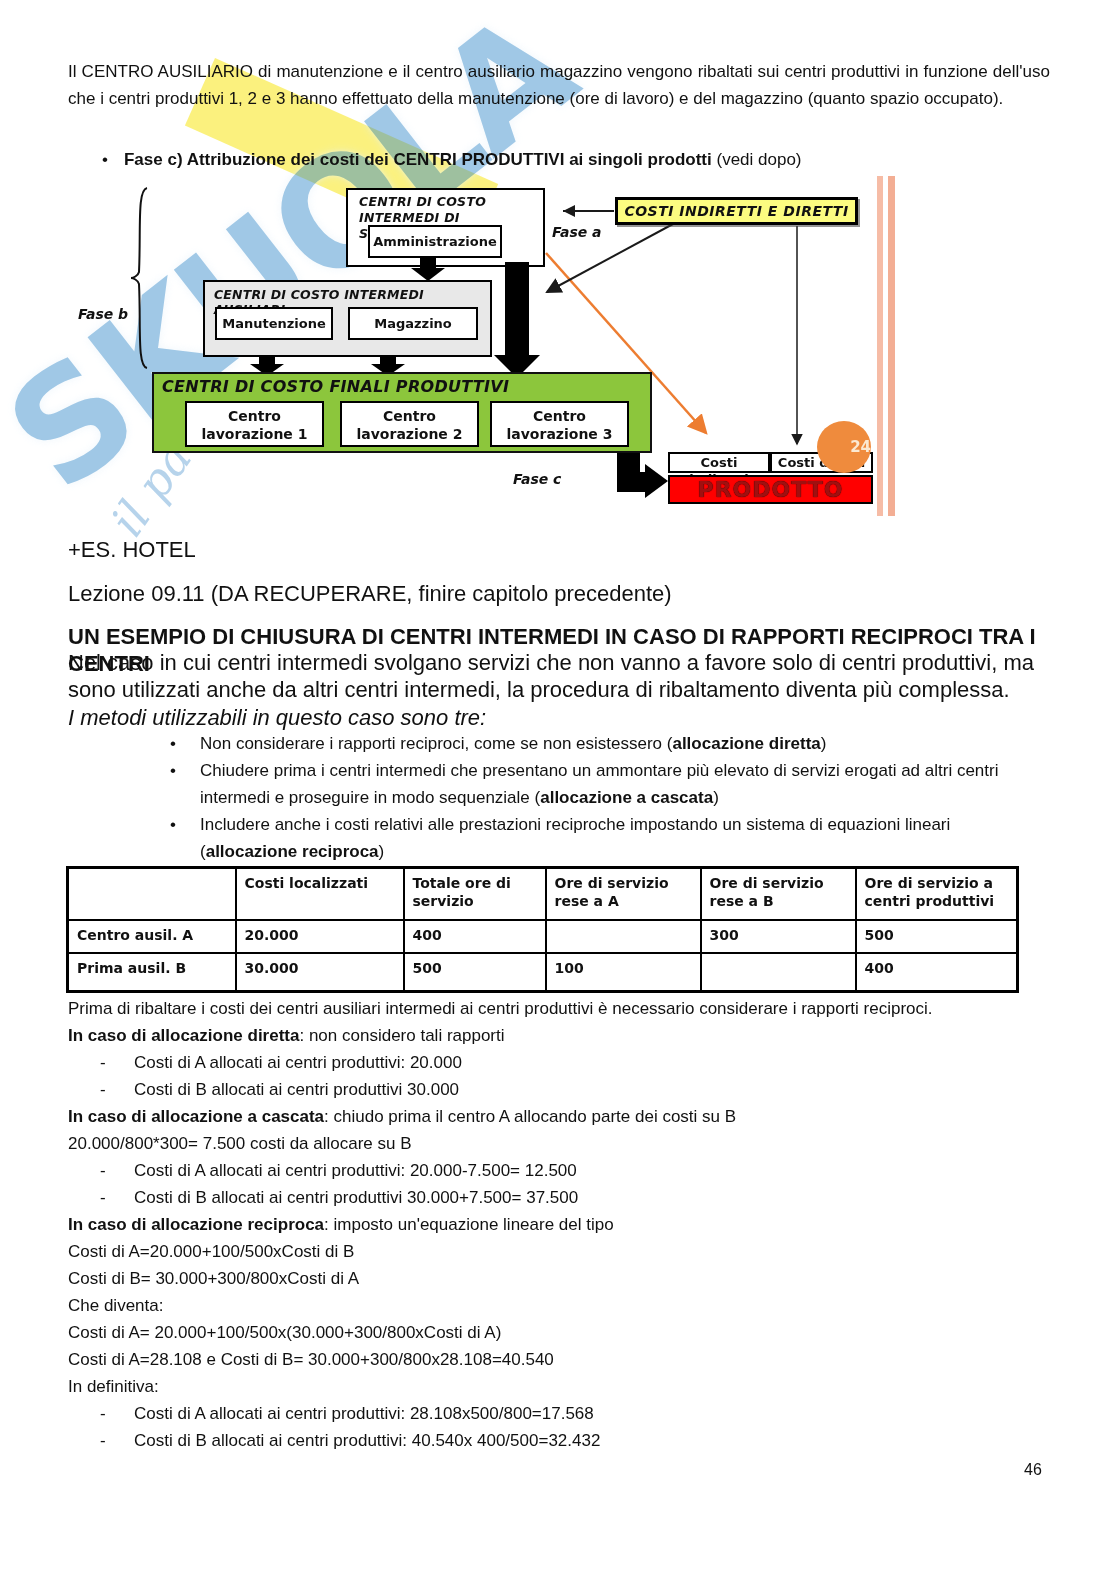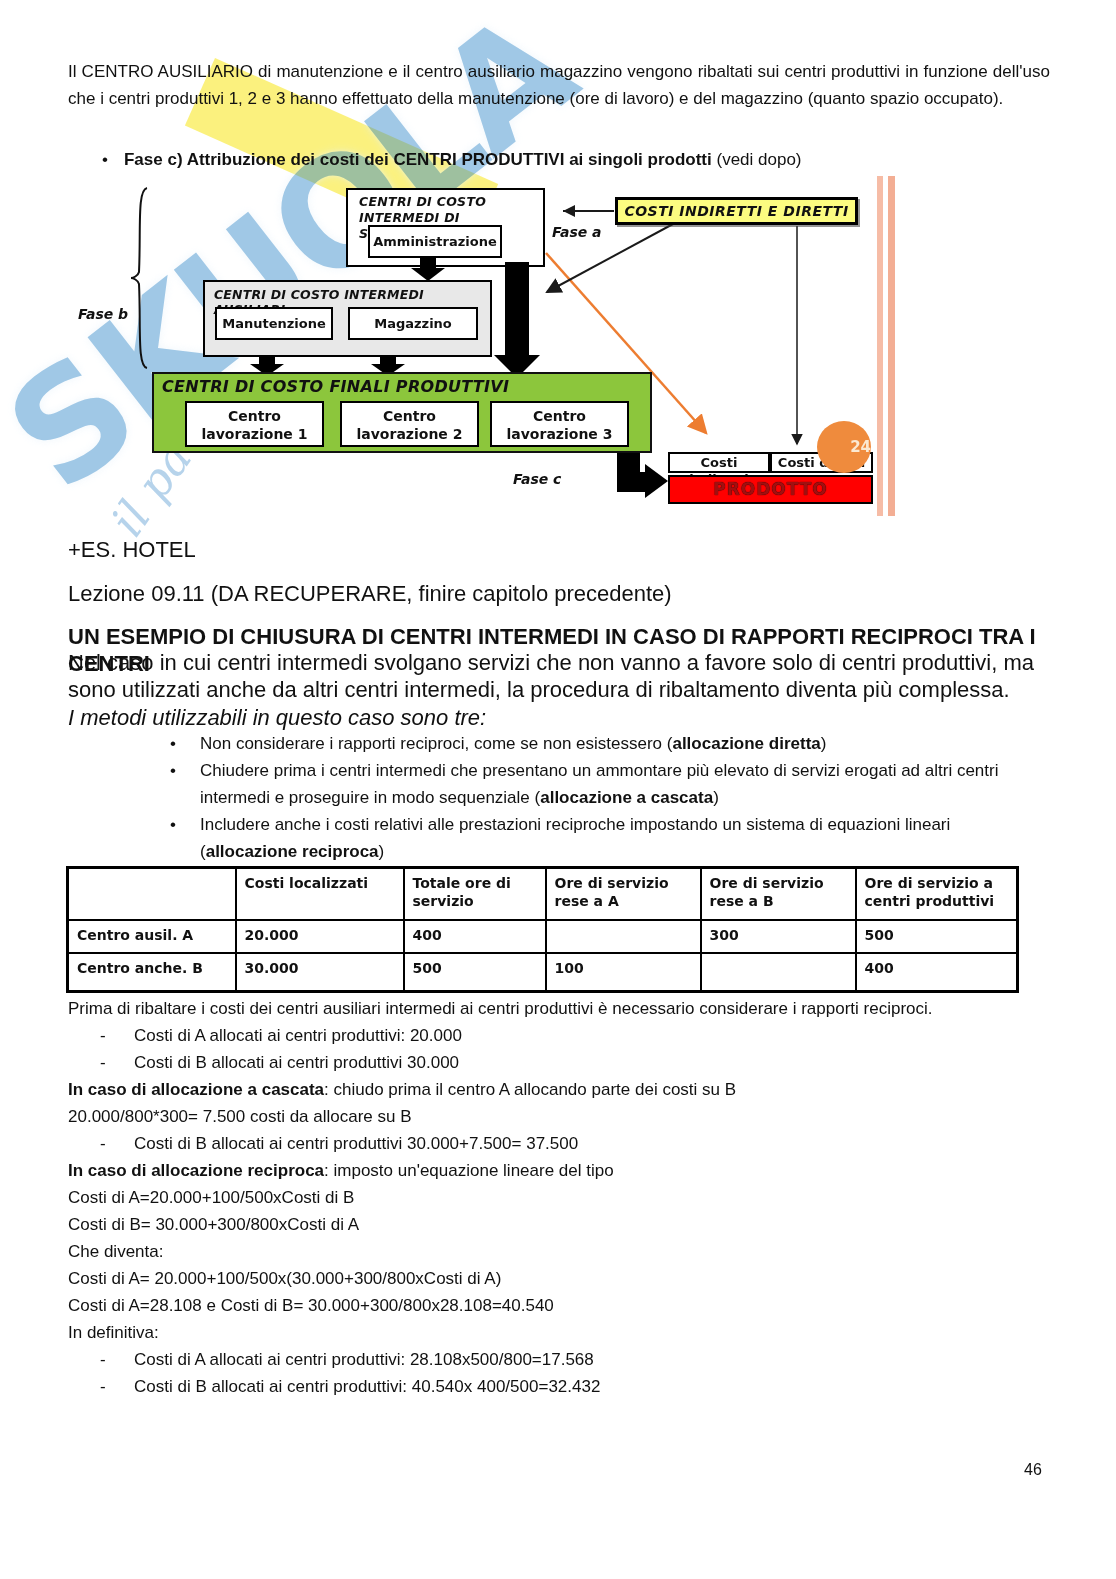--- a/index.html
+++ b/index.html
@@ -49,21 +49,21 @@
              padding:3px 0 0 8px;letter-spacing:.3px;}
   .lavbox{position:absolute;top:27px;height:46px;width:139px;background:#fff;border:2px solid #000;
           box-sizing:border-box;font-weight:bold;font-size:14px;line-height:18px;text-align:center;
           padding-top:4px;}
   .ci{left:668px;top:452px;width:102px;height:21px;font-weight:bold;font-size:13px;
       text-align:center;line-height:17px;}
   .cd{left:770px;top:452px;width:103px;height:21px;font-weight:bold;font-size:13px;
       text-align:center;line-height:17px;}
   .cd span,.ci span{position:relative;z-index:4;}
   .prodotto{left:668px;top:475px;width:205px;height:29px;background:#FF0000;
-            text-align:center;font-weight:bold;font-size:17px;line-height:25px;color:#A01010;
+            text-align:center;font-weight:bold;font-size:22px;line-height:25px;color:#A01010;
             letter-spacing:1px;text-shadow:0 0 1px #000;}
   .badge{position:absolute;left:817px;top:421px;width:54px;height:52px;border-radius:50%;
          background:#EF8B3D;z-index:3;color:#FBE9D2;font-size:15px;font-weight:bold;
          text-align:right;line-height:52px;}
   .arr-stem{position:absolute;background:#000;z-index:2;}
   .arr-head{position:absolute;width:0;height:0;z-index:2;}
   .salmon1{position:absolute;left:877px;top:176px;width:6px;height:340px;background:#F6BCA6;z-index:1;}
   .salmon2{position:absolute;left:888px;top:176px;width:7px;height:340px;background:#F3AE94;z-index:1;}
   .brace{position:absolute;left:128px;top:186px;z-index:2;}
 
@@ -200,36 +200,38 @@
     </tr>
     <tr class="rA">
       <td>Centro ausil. A</td>
       <td>20.000</td>
       <td>400</td>
       <td></td>
       <td>300</td>
       <td>500</td>
     </tr>
     <tr class="rB">
-      <td>Centro anche. B</td>
+      <td>Prima ausil. B</td>
       <td>30.000</td>
       <td>500</td>
       <td>100</td>
       <td></td>
       <td>400</td>
     </tr>
   </tbody>
     </table>
 
   <div class="analysis">
     <div class="a-line">Prima di ribaltare i costi dei centri ausiliari intermedi ai centri produttivi è necessario considerare i rapporti reciproci.</div>
+    <div class="a-line"><b>In caso di allocazione diretta</b><span>: non considero tali rapporti</span></div>
     <div class="a-line a-dash">Costi di A allocati ai centri produttivi: 20.000</div>
     <div class="a-line a-dash">Costi di B allocati ai centri produttivi 30.000</div>
     <div class="a-line"><b>In caso di allocazione a cascata</b><span>: chiudo prima il centro A allocando parte dei costi su B</span></div>
     <div class="a-line">20.000/800*300= 7.500 costi da allocare su B</div>
+    <div class="a-line a-dash">Costi di A allocati ai centri produttivi: 20.000-7.500= 12.500</div>
     <div class="a-line a-dash">Costi di B allocati ai centri produttivi 30.000+7.500= 37.500</div>
     <div class="a-line"><b>In caso di allocazione reciproca</b><span>: imposto un'equazione lineare del tipo</span></div>
     <div class="a-line">Costi di A=20.000+100/500xCosti di B</div>
     <div class="a-line">Costi di B= 30.000+300/800xCosti di A</div>
     <div class="a-line">Che diventa:</div>
     <div class="a-line">Costi di A= 20.000+100/500x(30.000+300/800xCosti di A)</div>
     <div class="a-line">Costi di A=28.108 e Costi di B= 30.000+300/800x28.108=40.540</div>
     <div class="a-line">In definitiva:</div>
     <div class="a-line a-dash">Costi di A allocati ai centri produttivi: 28.108x500/800=17.568</div>
     <div class="a-line a-dash">Costi di B allocati ai centri produttivi: 40.540x 400/500=32.432</div>

